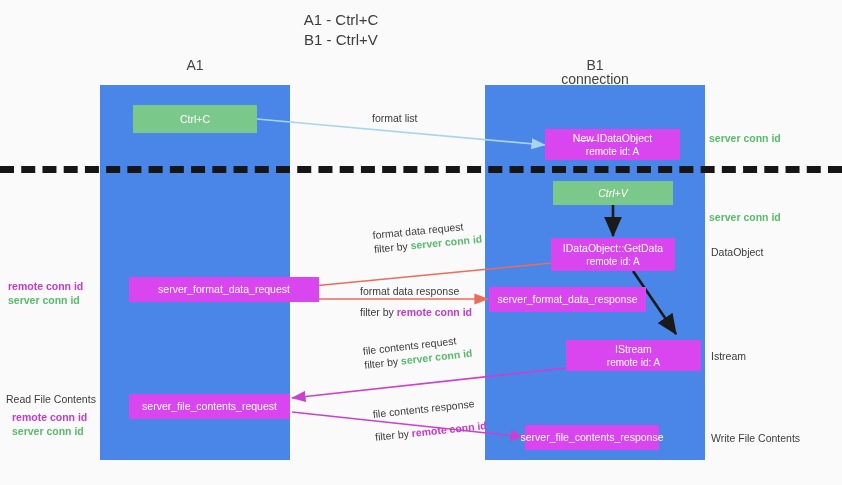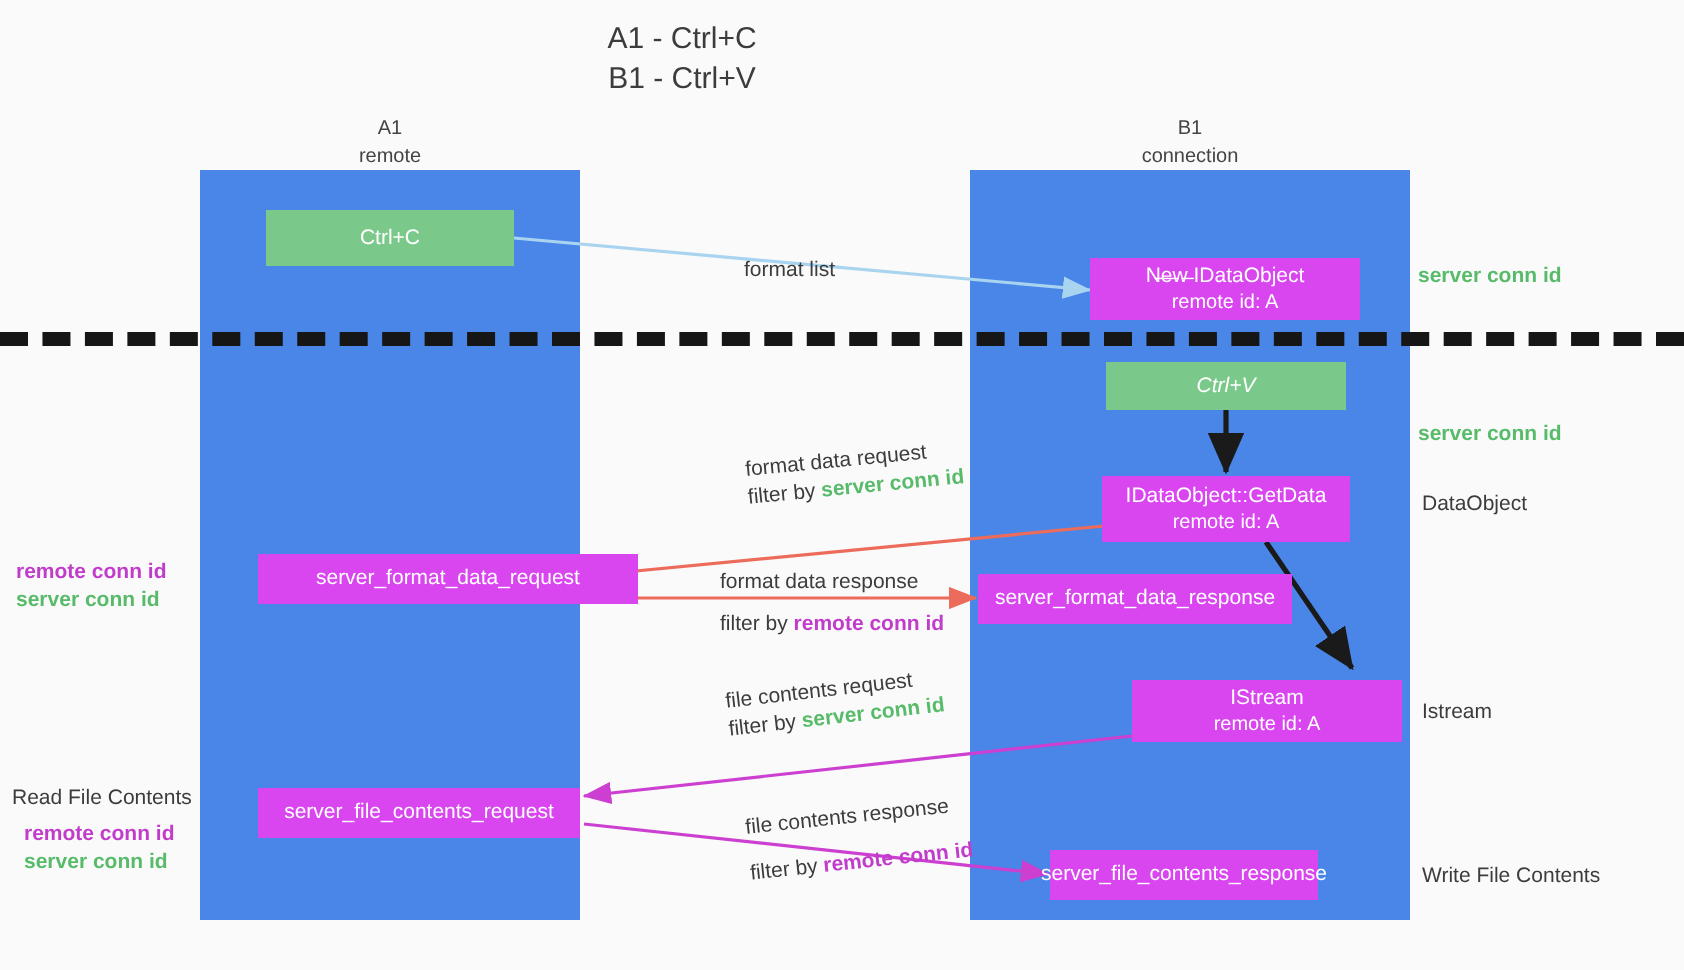--- a/index.html
+++ b/index.html
@@ -12,21 +12,21 @@
   #stage{position:absolute;left:0;top:0;width:842px;height:485px;}
 
   
   .title{
     position:absolute;left:0;top:10px;width:682px;text-align:center;
     font-size:15px;line-height:20px;color:#3c3c3c;
   }
 
   
   .lane-head{
-    position:absolute;text-align:center;font-size:10px;line-height:14px;color:#444;
+    position:absolute;text-align:center;font-size:14px;line-height:14px;color:#444;
   }
 
   
   .lane{position:absolute;background:#4a86e8;}
 
   
   .box{
     position:absolute;box-sizing:border-box;
     display:flex;flex-direction:column;align-items:center;justify-content:center;
     color:#ffffff;font-size:10.5px;line-height:13px;text-align:center;
@@ -67,21 +67,20 @@
 
 <div id="stage">
 
   <div class="title">
     <div>A1 - Ctrl+C</div>
     <div>B1 - Ctrl+V</div>
   </div>
 
   <div class="lane-head" style="left:100px;top:58px;width:190px;">
     <div>A1</div>
-    <div>remote</div>
   </div>
   <div class="lane-head" style="left:485px;top:58px;width:220px;">
     <div>B1</div>
     <div>connection</div>
   </div>
 
   <div class="lane" style="left:100px;top:85px;width:190px;height:375px;"></div>
   <div class="lane" style="left:485px;top:85px;width:220px;height:375px;"></div>
 
   <svg class="wires" viewBox="0 0 842 485">
@@ -149,21 +148,21 @@
   <div class="box orange" style="left:129px;top:394px;width:161px;height:25px;">
     <div class="l1">server_file_contents_request</div>
   </div>
 
   <div class="box orange" style="left:525px;top:425px;width:134px;height:25px;">
     <div class="l1">server_file_contents_response</div>
   </div>
 
   <div class="dash-sep"></div>
 
-  <div class="edge-label" style="left:372px;top:111px;margin-top:17px;">format list</div>
+  <div class="edge-label" style="left:372px;top:111px;">format list</div>
 
   <div class="edge-label rot" style="left:372px;top:228px;transform:rotate(-5.5deg);">
     <div>format data request</div>
     <div><span>filter by </span><span class="srv">server conn id</span></div>
   </div>
 
   <div class="edge-label" style="left:360px;top:284px;">
     <div>format data response</div>
     <div style="margin-top:7px;"><span>filter by </span><span class="rem">remote conn id</span></div>
   </div>

